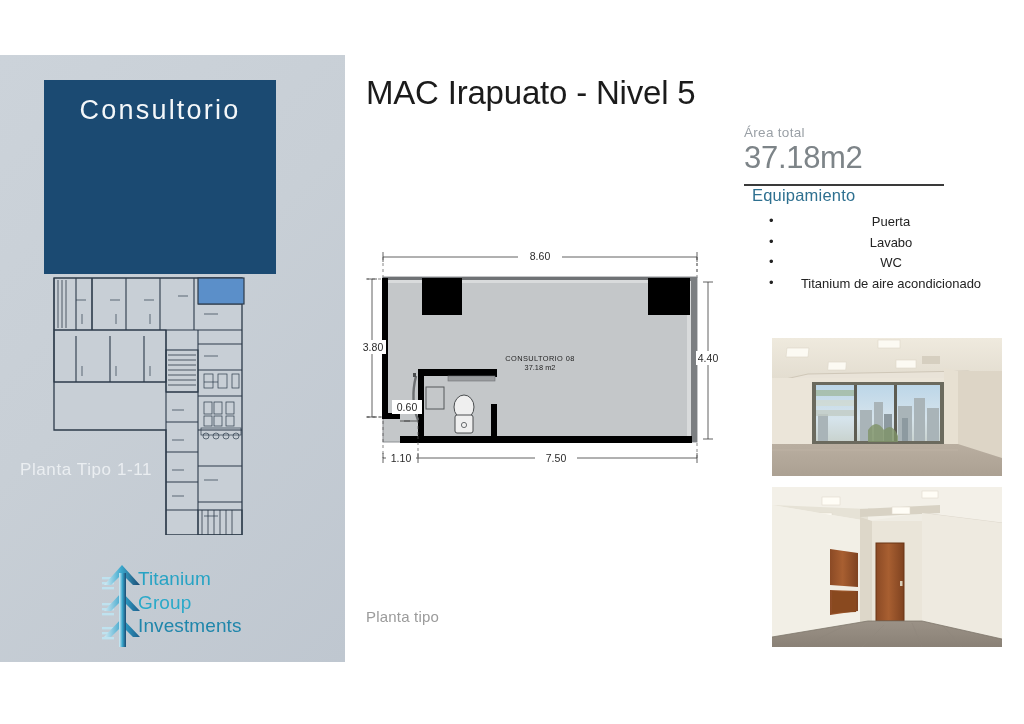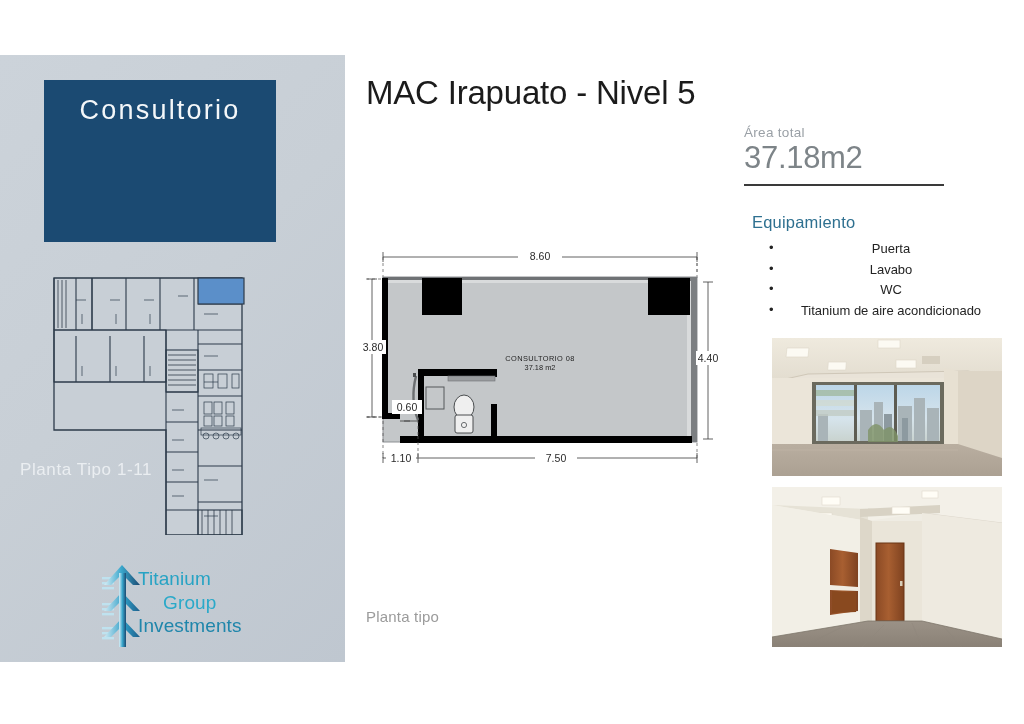--- a/index.html
+++ b/index.html
@@ -24,21 +24,21 @@
     width: 345px;
     height: 607px;
     background: linear-gradient(135deg, #ccd3da 0%, #c8cfd6 45%, #bfc7d0 100%);
   }
 
   #title-block {
     position: absolute;
     left: 44px;
     top: 25px;
     width: 232px;
-    height: 162px;
+    height: 194px;
     background: #1b4a72;
     color: #ffffff;
     text-align: center;
     overflow: hidden;
   }
   #title-block .unit-word {
     font-size: 27px;
     letter-spacing: 2.2px;
     font-weight: 300;
     line-height: 1;
@@ -90,21 +90,21 @@
   #logo-text {
     position: absolute;
     left: 38px;
     top: 4px;
     line-height: 23.5px;
     font-size: 19px;
     color: #27a3c4;
     font-weight: 400;
     letter-spacing: .1px;
   }
-  #logo-text .l2 { color: #2aa9c9; text-align: center; }
+  #logo-text .l2 { color: #2aa9c9; }
   #logo-text .l3 { color: #1f86ab; }
 
   
   #page-title {
     position: absolute;
     left: 366px;
     top: 74px;
     font-size: 33px;
     font-weight: 400;
     color: #1b1b1b;
@@ -132,21 +132,21 @@
     margin-top: 1px;
     line-height: 1.1;
   }
   #area-rule {
     margin-top: 9px;
     width: 200px;
     height: 2px;
     background: #3a3a3a;
   }
   #equip-title {
-    margin-top: 27px;
+    margin-top: 0;
     margin-left: 8px;
     font-size: 16.5px;
     color: #2e7090;
     letter-spacing: .2px;
   }
   #equip-list {
     margin: 7px 0 0 0;
     padding-left: 36px;
     list-style: none;
   }

